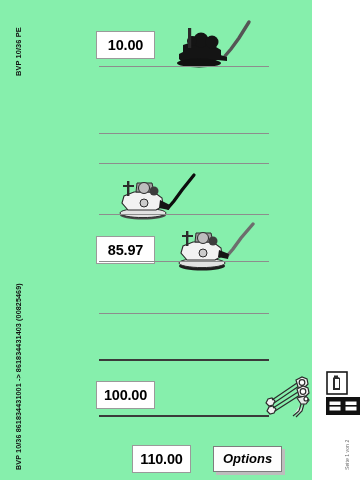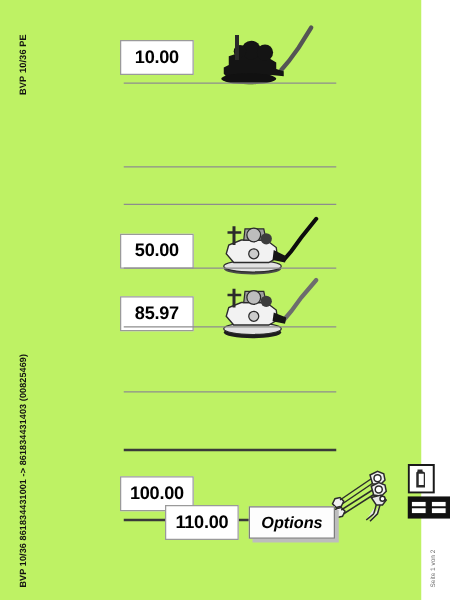--- a/index.html
+++ b/index.html
@@ -4,22 +4,22 @@
 <style>
   * { box-sizing: border-box; margin: 0; padding: 0; }
   html, body {
     width: 360px; height: 480px;
     background: #ffffff;
     font-family: "Liberation Sans", sans-serif;
     overflow: hidden;
   }
   #page {
     position: relative;
-    width: 337px; height: 480px;
-    background: #bef264;
+    width: 312px; height: 480px;
+    background: #86efac;
   }
 
   
   .vlabel {
     position: absolute;
     white-space: nowrap;
     transform-origin: 0 0;
     transform: rotate(-90deg);
     font-weight: bold;
     color: #111111;
@@ -88,21 +88,21 @@
   
   .art {
     position: relative;
     margin-left: 14px;
     flex: none;
   }
 
   
   .options-btn {
     position: relative;
-    margin-left: 8px;
+    margin-left: 22px;
     background: #fdfdfd;
     border: 1.3px solid #7d7d7d;
     padding: 4px 9px 5px 9px;
     font-size: 13px;
     font-style: italic;
     font-weight: bold;
     color: #000000;
     box-shadow: 3px 3px 0 0 #bdbdbd;
     flex: none;
     text-align: right;
@@ -158,21 +158,20 @@
           <path d="M48 38 L58 41 L58 45 L48 44 Z" fill="#141414"></path>
         </svg>
       </div>
     </div>
 
     <div class="rule" style="top:66px;"></div>
     <div class="rule" style="top:133px;"></div>
     <div class="rule" style="top:163px;"></div>
 
     <div class="row" style="top:172px;">
-      <div class="numbox">50.00</div>
 
       <div class="art">
         <svg width="94" height="52" viewBox="0 0 94 52" aria-hidden="true">
           <path d="M58 36 L64 29 L72 18 L84 3" stroke="#0d0d0d" stroke-width="3.2" fill="none" stroke-linecap="round"></path>
 
           <ellipse cx="33" cy="43" rx="23" ry="4.6" fill="#4a4a4a"></ellipse>
           <ellipse cx="33" cy="41" rx="23" ry="4.6" fill="#e2e2e2" stroke="#2b2b2b" stroke-width="1"></ellipse>
 
           <path d="M12 31 L14 24 L24 20 L44 20 L52 26 L53 34 L46 38 L18 38 Z" fill="#f2f2f2" stroke="#2b2b2b" stroke-width="1.1"></path>
 
@@ -258,20 +257,20 @@
             <rect x="19" y="4" width="12" height="10" fill="#ffffff" stroke="#111111" stroke-width="1"></rect>
             <rect x="3" y="8" width="12" height="1.6" fill="#111111"></rect>
             <rect x="19" y="8" width="12" height="1.6" fill="#111111"></rect>
           </svg>
         </div>
       </div>
     </div>
 
     <div class="rule dark" style="top:415px;"></div>
 
-    <div class="row" style="top:404px;padding-left:36px;">
+    <div class="row" style="top:445px;padding-left:36px;">
       <div class="numbox">110.00</div>
 
       <div class="options-btn">Options</div>
     </div>
 
   </div>
 </div>
 
 </body></html>

